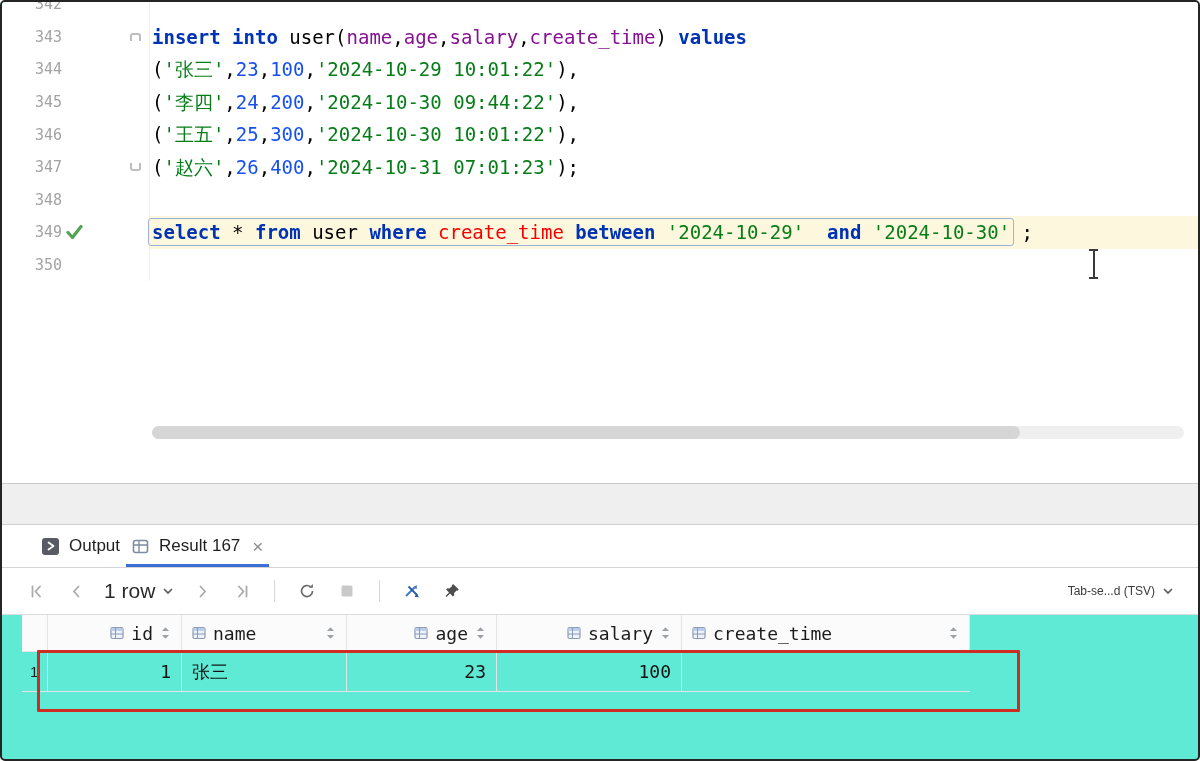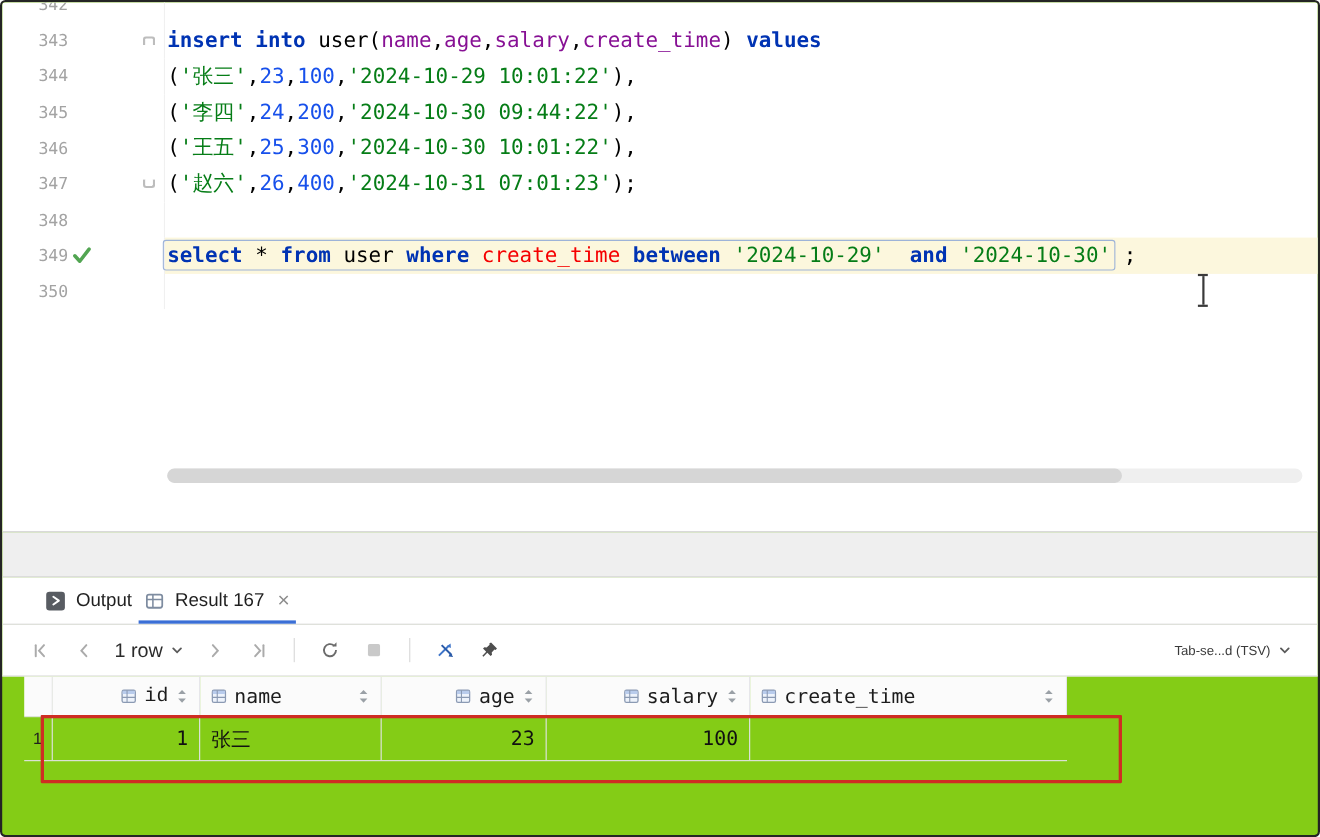--- a/index.html
+++ b/index.html
@@ -1,18 +1,18 @@
 <!DOCTYPE html>
 <html><head>
 <meta charset="utf-8">
 <style>
   html,body{margin:0;padding:0;background:#ffffff;}
   *{box-sizing:border-box;}
   .window{
-    position:relative;width:1200px;height:761px;background:#84cc16;
+    position:relative;width:1200px;height:761px;background:#5eead4;
     border:2px solid #242424;border-radius:5px;overflow:hidden;
     font-family:"Liberation Sans",sans-serif;
   }
   
   .editor{position:absolute;top:0;left:0;right:0;height:482px;overflow:hidden;
     border-bottom:1px solid #c9c9c9;background:#fff;}
   .code-lines{margin-top:-14px;}
   .code-line{display:flex;height:32.6px;align-items:center;
     font-family:"DejaVu Sans Mono","Liberation Mono",monospace;font-size:19px;}
   .gutter{width:148px;flex:none;display:flex;align-items:center;height:100%;
@@ -51,21 +51,21 @@
     padding:0 6px;cursor:default;}
   .tab.active::after{content:"";position:absolute;left:0;right:0;bottom:0;height:3px;background:#3B6FD6;}
   .out-icon{width:17px;height:17px;background:#585c62;border-radius:3px;display:flex;
     align-items:center;justify-content:center;}
   .tab-close{font-size:19px;color:#8d8d8d;line-height:1;margin-left:2px;}
   
   .toolbar{position:absolute;top:566px;left:0;right:0;height:47px;background:#fff;
     border-bottom:1px solid #dcdcdc;display:flex;align-items:center;padding:0 14px;}
   .tbtn{width:30px;height:28px;display:flex;align-items:center;justify-content:center;
     margin:0 5px;border-radius:4px;}
-  .pager{display:flex;align-items:center;gap:7px;margin:0 8px;font-size:18px;color:#2b2b2b;}
+  .pager{display:flex;align-items:center;gap:7px;margin:0 8px;font-size:21px;color:#2b2b2b;}
   .tsep{width:1px;height:22px;background:#d8d8d8;margin:0 12px;}
   .spacer{flex:1;}
   .extractor{display:flex;align-items:center;gap:7px;font-size:12px;color:#3a3a3a;padding-right:10px;}
   
   .grid{position:absolute;top:613px;left:20px;}
   .g-row{display:flex;}
   .g-header .g-cell,.g-header .g-gutter{background:#fbfbfb;}
   .g-gutter{width:26px;flex:none;border-right:1px solid #e4e4e8;display:flex;align-items:center;
     padding-left:8px;font-size:15px;color:#1f1f1f;}
   .g-cell{flex:none;border-right:1px solid #e4e4e8;display:flex;align-items:center;
@@ -254,21 +254,21 @@
       <span>Tab-se...d (TSV)</span>
       <svg width="12" height="12" viewBox="0 0 12 12">
           <path d="M2.5 4.5L6 8l3.5-3.5" stroke="#5a5a5a" stroke-width="1.7" fill="none" stroke-linecap="round"></path>
         </svg>
     </span>
   </div>
 
   <div class="grid">
       <div class="g-row g-header">
         <div class="g-gutter"></div>
-        <div class="g-cell g-h right" style="width: 134px; font-family: Liberation Mono, monospace;">
+        <div class="g-cell g-h right" style="width: 134px;">
           <span class="colicon"><svg width="14" height="14" viewBox="0 0 14 14">
               <rect x="1" y="1.5" width="12" height="11" rx="1.5" fill="#eef3fb" stroke="#8b9ab3" stroke-width="1.2"></rect>
               <rect x="1.4" y="1.9" width="11.2" height="3" fill="#b9ccec"></rect>
               <path d="M5.5 1.5v11" stroke="#8b9ab3" stroke-width="1" fill="none"></path>
               <path d="M1 8h12" stroke="#8b9ab3" stroke-width="1" fill="none"></path>
             </svg></span>
           <span>id</span>
           <span class="sort"><svg width="11" height="14" viewBox="0 0 11 14">
               <path d="M5.5 1.2L9 5H2z" fill="#9aa0a6"></path>
               <path d="M5.5 12.8L2 9h7z" fill="#9aa0a6"></path>

